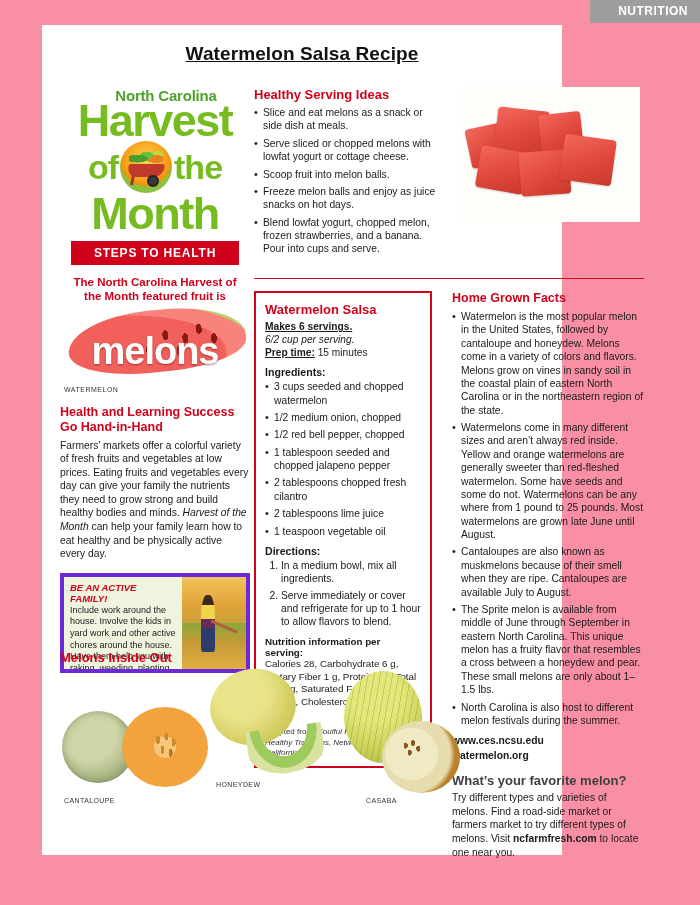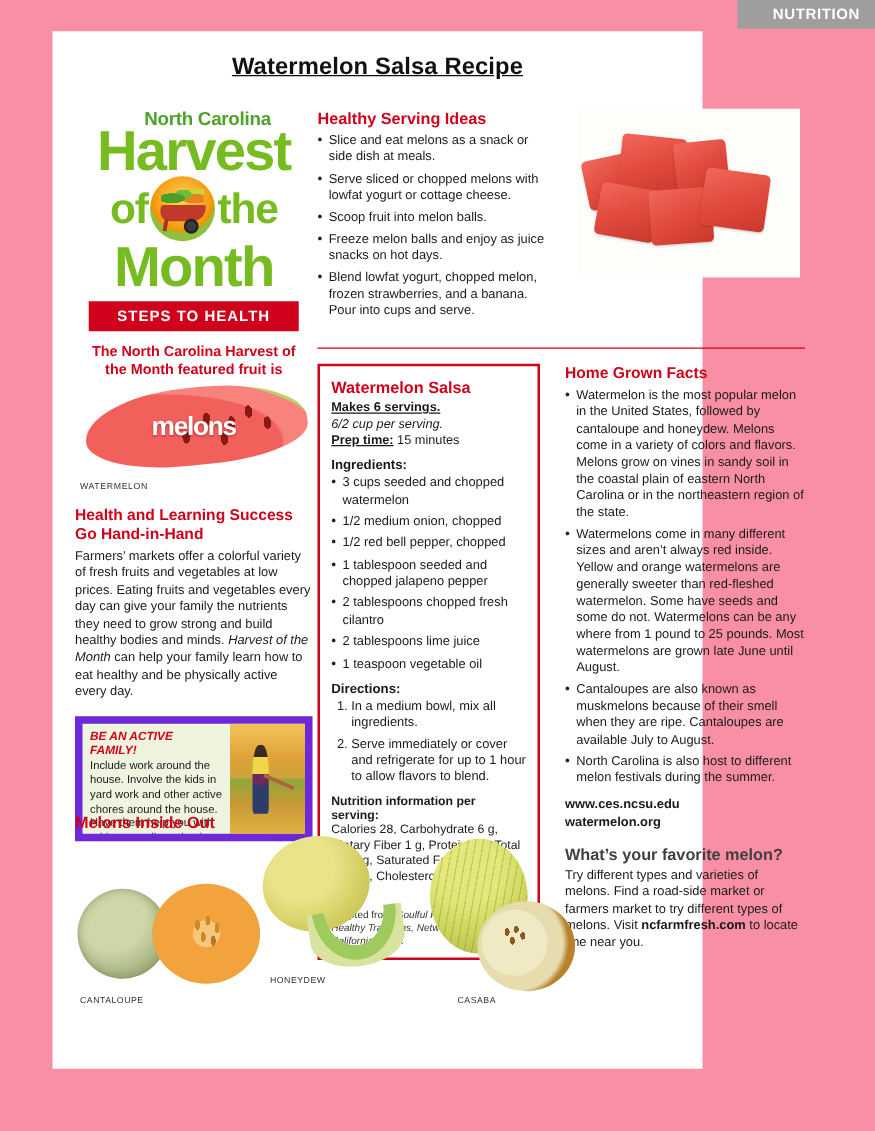--- a/index.html
+++ b/index.html
@@ -113,39 +113,39 @@
       radial-gradient(ellipse 3px 5px at 55% 42%, #8b1a16 0 100%, transparent 100%),
       radial-gradient(ellipse 3px 5px at 66% 50%, #8b1a16 0 100%, transparent 100%),
       radial-gradient(ellipse 3px 5px at 74% 38%, #8b1a16 0 100%, transparent 100%),
       radial-gradient(ellipse 3px 5px at 82% 55%, #8b1a16 0 100%, transparent 100%),
       radial-gradient(ellipse 3px 5px at 45% 63%, #8b1a16 0 100%, transparent 100%),
       radial-gradient(ellipse 3px 5px at 62% 70%, #8b1a16 0 100%, transparent 100%);
   }
   .melons-word {
     position: absolute; left: 0; right: 0; top: 24px;
     text-align: center; color: #ffffff; font-weight: bold;
-    font-size: 21px; letter-spacing: -1px;
+    font-size: 38px; letter-spacing: -1px;
     text-shadow: 0 1px 2px rgba(90,20,20,.55);
   }
   .photo-caption {
     font-size: 7px; color: #333; letter-spacing: 0.5px;
     margin: 0 0 0 4px;
   }
   .sec-head {
     color: #d0021b; font-weight: bold; font-size: 12.5px;
     line-height: 1.2; margin: 12px 0 4px 0;
   }
   .body-text {
     font-size: 10.3px; line-height: 1.32; color: #1a1a1a; text-align: left;
   }
   .body-text em { font-style: italic; }
 
   
   .active-box {
-    margin-top: 12px; border: 6px solid #6d28d9;
+    margin-top: 12px; border: 4px solid #6d28d9;
     background: #eef4de; display: flex; overflow: hidden;
     height: 100px;
   }
   .active-text { padding: 5px 6px; width: 118px; }
   .active-title {
     color: #d0021b; font-weight: bold; font-style: italic;
     font-size: 9.5px; margin-bottom: 1px;
   }
   .active-body { font-size: 9px; line-height: 1.3; color: #1a1a1a; }
   .active-photo {
@@ -384,20 +384,21 @@
     <div class="nutri-body">Calories 28, Carbohydrate 6 g, Dietary Fiber 1 g, Protein 1 g, Total Fat 1 g, Saturated Fat 0 g, Trans Fat 0 g, Cholesterol 0 mg, Sodium 2 mg</div>
     <div class="adapted"><span>Adapted from: </span><i>Soulful Recipes: Building Healthy Traditions, Network for a Healthy California, 2008.</i></div>
   </div>
 
   <div style="position:absolute; left:410px; top:266px; width:192px;">
     <div class="sec-head" style="margin-top:0;">Home Grown Facts</div>
     <ul class="bullets">
       <li>Watermelon is the most popular melon in the United States, followed by cantaloupe and honeydew. Melons come in a variety of colors and flavors. Melons grow on vines in sandy soil in the coastal plain of eastern North Carolina or in the northeastern region of the state.</li>
       <li>Watermelons come in many different sizes and aren’t always red inside. Yellow and orange watermelons are generally sweeter than red-fleshed watermelon. Some have seeds and some do not. Watermelons can be any where from 1 pound to 25 pounds. Most watermelons are grown late June until August.</li>
       <li>Cantaloupes are also known as muskmelons because of their smell when they are ripe. Cantaloupes are available July to August.</li>
+      <li>The Sprite melon is available from middle of June through September in eastern North Carolina. This unique melon has a fruity flavor that resembles a cross between a honeydew and pear. These small melons are only about 1–1.5 lbs.</li>
       <li>North Carolina is also host to different melon festivals during the summer.</li>
     </ul>
     <div class="links">
       <div>www.ces.ncsu.edu</div>
       <div>watermelon.org</div>
     </div>
     <div class="fav-head">What’s your favorite melon?</div>
     <div class="body-text"><span>Try different types and varieties of melons. Find a road-side market or farmers market to try different types of melons. Visit </span><span class="bold-inline">ncfarmfresh.com</span><span> to locate one near you.</span></div>
   </div>
 

